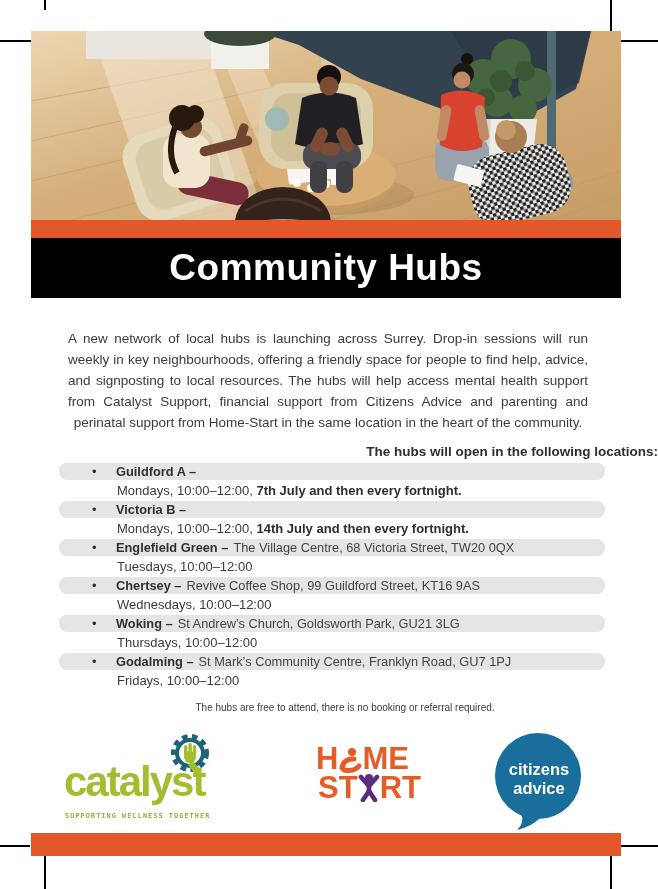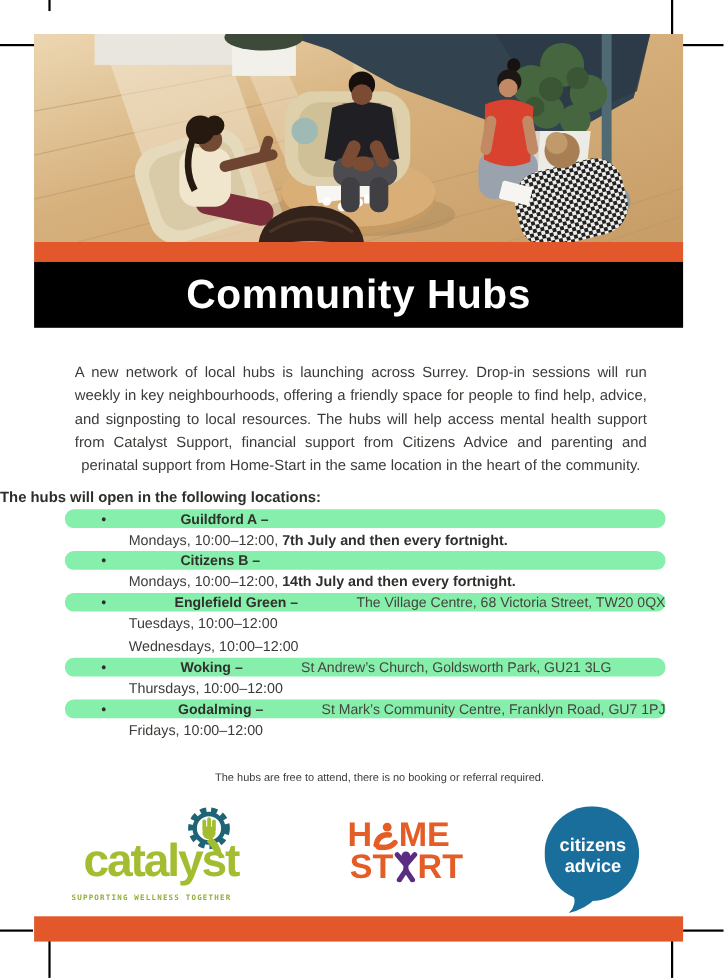--- a/index.html
+++ b/index.html
@@ -23,40 +23,40 @@
   .stripe-top{top:220px;height:18px;}
   .stripe-bottom{top:833px;height:23px;}
 
   .banner{position:absolute;left:31px;top:238px;width:590px;height:60px;background:#000000;
           display:flex;align-items:center;justify-content:center;}
   .banner-title{color:#fff;font-size:37px;font-weight:700;letter-spacing:.5px;}
 
   .intro{position:absolute;left:68px;top:314px;width:520px;font-size:13.5px;line-height:21px;
          color:#3B3B38;text-align:justify;text-align-last:center;}
 
-  .list-heading{position:absolute;left:0;top:444px;width:658px;text-align:left;
+  .list-heading{position:absolute;left:0;top:444px;width:658px;text-align:right;
                 font-size:13.5px;font-weight:700;color:#2E2E2B;}
 
   .hubs{position:absolute;left:59px;top:463px;width:546px;}
-  .hub-bar{height:17px;border-radius:8px;background:#86efac;display:flex;align-items:center;
-           font-size:12.8px;white-space:nowrap;overflow:visible;gap:48px;}
+  .hub-bar{height:17px;border-radius:8px;background:#e5e5e5;display:flex;align-items:center;
+           font-size:12.8px;white-space:nowrap;overflow:visible;}
   .bullet{margin-left:33px;width:24px;color:#2E2E2B;font-size:13px;line-height:17px;}
   .bullet::before{content:"\2022";}
   .hub-name{font-weight:700;color:#30302B;}
   .hub-venue{margin-left:5px;color:#45453E;}
   .hub-time{height:21px;line-height:21px;margin-left:58px;font-size:13px;color:#3B3B38;white-space:nowrap;}
   .hub-time .b{font-weight:700;color:#2E2E2B;}
 
   .footer-note{position:absolute;left:0;top:702px;width:658px;text-align:center;
                font-size:10px;color:#3B3B38;margin-left:16px;}
 
   
   .logo-catalyst{position:absolute;left:62px;top:733px;width:195px;height:98px;}
   .cat-gear{position:absolute;left:102px;top:0;}
-  .cat-word{position:absolute;left:14px;top:26px;font-size:42px;font-weight:700;color:#A3BD31;
+  .cat-word{position:absolute;left:2px;top:26px;font-size:42px;font-weight:700;color:#A3BD31;
             letter-spacing:-2px;line-height:46px;}
   .cat-tag{position:absolute;left:3px;top:79px;font-size:6.8px;font-weight:700;letter-spacing:1.1px;
            color:#8FAE3A;font-family:"DejaVu Sans Mono",monospace;white-space:nowrap;}
 
   
   .logo-homestart{position:absolute;left:316px;top:744px;width:120px;color:#E45C26;font-weight:700;}
   .hs-line{display:flex;align-items:flex-end;font-size:31px;line-height:29px;letter-spacing:0;}
   .hs-line2{margin-left:2px;}
   .hs-fig{display:inline-block;}
 
@@ -209,39 +209,44 @@
         <span class="hub-name">Guildford A –</span>
       </div>
       <div class="hub-time">
         <span>Mondays, 10:00–12:00, </span><span class="b">7th July and then every fortnight.</span>
       </div>
     </div>
 
     <div class="hub">
       <div class="hub-bar">
         <span class="bullet"></span>
-        <span class="hub-name">Citizens B –</span>
+        <span class="hub-name">Victoria B –</span>
       </div>
       <div class="hub-time">
         <span>Mondays, 10:00–12:00, </span><span class="b">14th July and then every fortnight.</span>
       </div>
     </div>
 
     <div class="hub">
       <div class="hub-bar">
         <span class="bullet"></span>
         <span class="hub-name">Englefield Green –</span>
         <span class="hub-venue">The Village Centre, 68 Victoria Street, TW20 0QX</span>
       </div>
       <div class="hub-time">
         <span>Tuesdays, 10:00–12:00</span><span class="b"></span>
       </div>
     </div>
 
     <div class="hub">
+      <div class="hub-bar">
+        <span class="bullet"></span>
+        <span class="hub-name">Chertsey –</span>
+        <span class="hub-venue">Revive Coffee Shop, 99 Guildford Street, KT16 9AS</span>
+      </div>
       <div class="hub-time">
         <span>Wednesdays, 10:00–12:00</span><span class="b"></span>
       </div>
     </div>
 
     <div class="hub">
       <div class="hub-bar">
         <span class="bullet"></span>
         <span class="hub-name">Woking –</span>
         <span class="hub-venue">St Andrew’s Church, Goldsworth Park, GU21 3LG</span>

